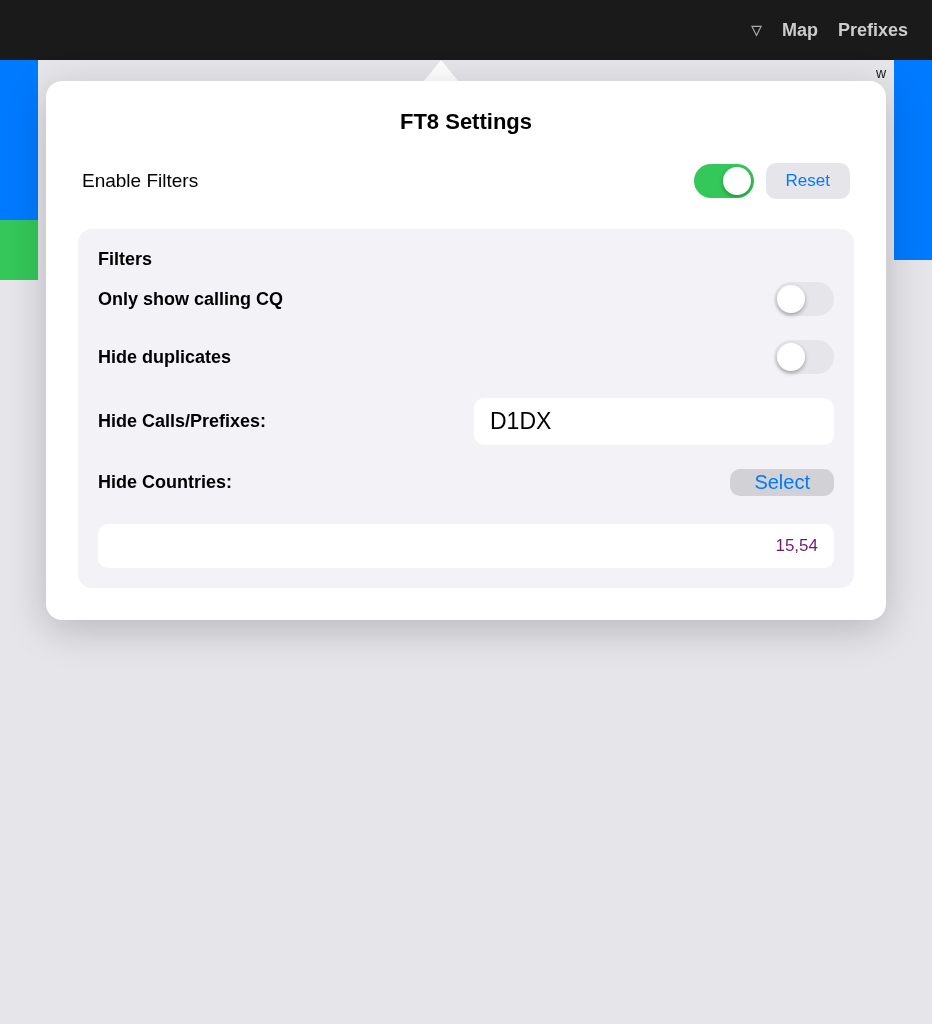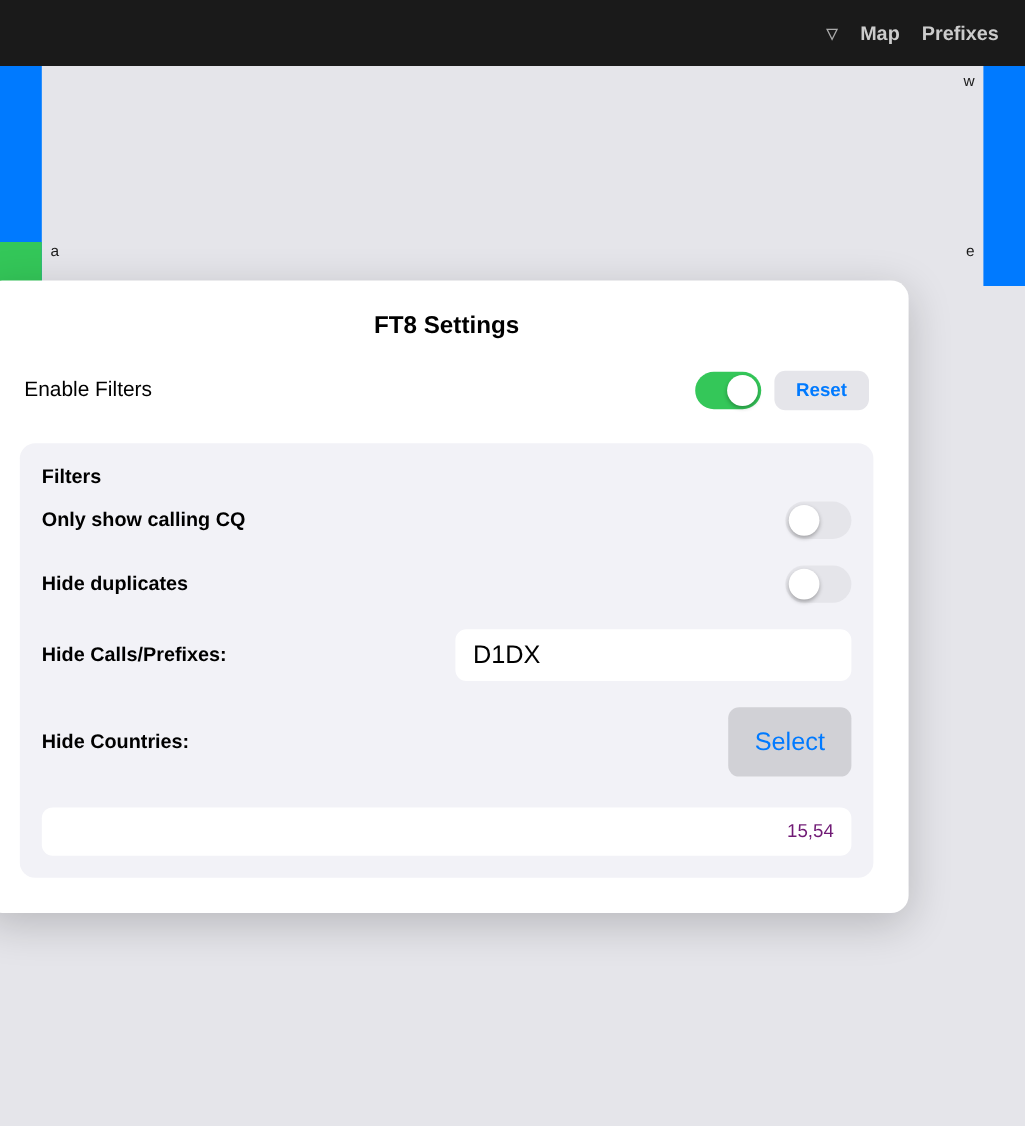--- a/index.html
+++ b/index.html
@@ -104,21 +104,21 @@
     }
 
     
     .modal-overlay {
       position: absolute;
       top: 0;
       left: 0;
       right: 0;
       bottom: 0;
       display: flex;
-      flex-direction: row;
+      flex-direction: column;
       align-items: center;
       padding-top: 60px;
     }
 
     
     .modal-arrow {
       width: 0;
       height: 0;
       border-left: 18px solid transparent;
       border-right: 18px solid transparent;
@@ -201,21 +201,21 @@
       left: 3px;
     }
 
     
     .reset-button {
       background: #e5e5ea;
       border: none;
       border-radius: 10px;
       padding: 8px 20px;
       font-size: 17px;
-      font-weight: 700;
+      font-weight: 400;
       color: #007aff;
       cursor: pointer;
     }
 
     
     .filters-section {
       background: #f2f2f7;
       border-radius: 14px;
       padding: 20px 20px 20px 20px;
     }
@@ -255,22 +255,22 @@
       text-align: left;
       width: 360px;
       outline: none;
     }
 
     
     .select-button {
       background: #d1d1d6;
       border: none;
       border-radius: 10px;
-      padding: 18px 24px;
-      font-size: 23px;
+      padding: 2px 24px;
+      font-size: 20px;
       font-weight: 500;
       color: #007aff;
       cursor: pointer;
     }
 
     
     .countries-input {
       background: #ffffff;
       border: none;
       border-radius: 10px;

